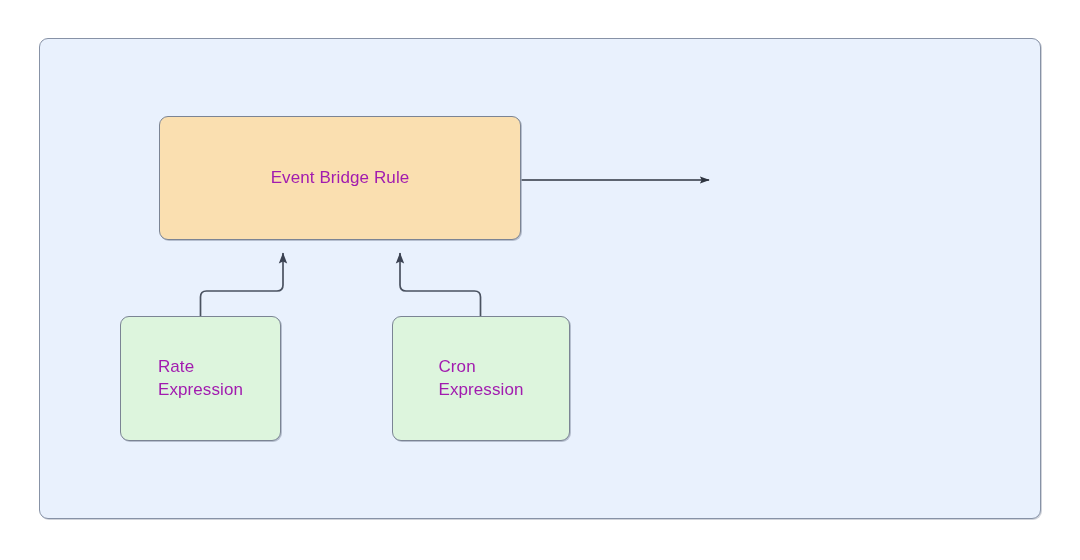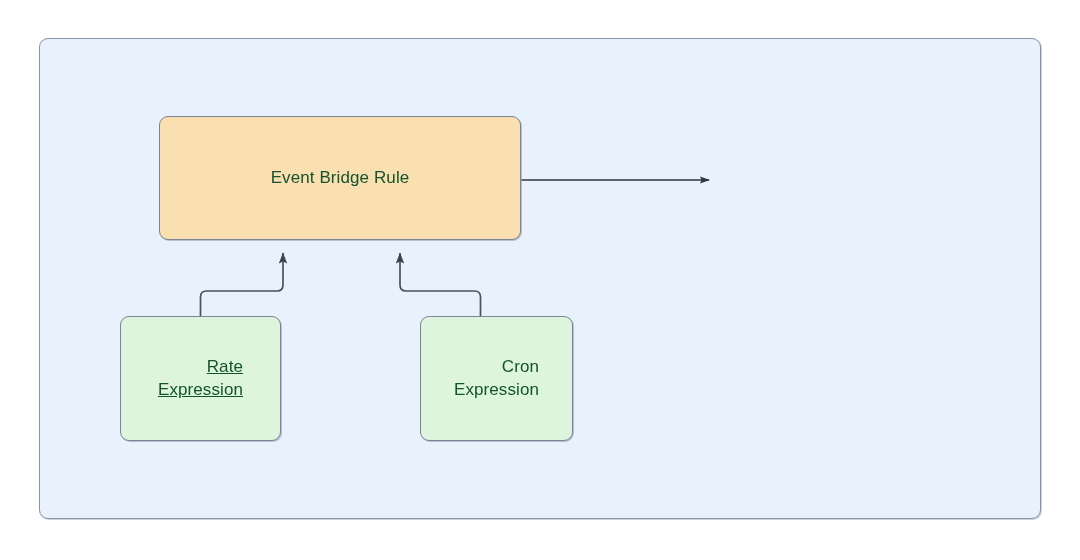--- a/index.html
+++ b/index.html
@@ -49,22 +49,22 @@
 
   
   .node {
     position: absolute;
     box-sizing: border-box;
     border: 1px solid #7b8494;
     border-radius: 9px;
     display: flex;
     align-items: center;
     justify-content: center;
-    text-align: right;
-    color: #14532d;
+    text-align: left;
+    color: #a21caf;
     font-size: 17px;
     line-height: 1.35;
     letter-spacing: 0.1px;
     box-shadow: 1px 1px 0 rgba(120,130,150,0.45);
     white-space: pre-line;
   }
 
   .node-eventbridge {
     left: 159px;
     top: 116px;
@@ -80,27 +80,26 @@
     height: 123px;
     background: #fdf1d6;
   }
 
   .node-rate {
     left: 120px;
     top: 316px;
     width: 161px;
     height: 125px;
     background: #ddf5dd;
-    text-decoration: underline;
   }
 
   .node-cron {
-    left: 420px;
+    left: 392px;
     top: 316px;
-    width: 153px;
+    width: 178px;
     height: 125px;
     background: #ddf5dd;
   }
 
   .node-label {
     display: block;
     padding: 0 8px;
     white-space: pre-line;
   }
 </style>

